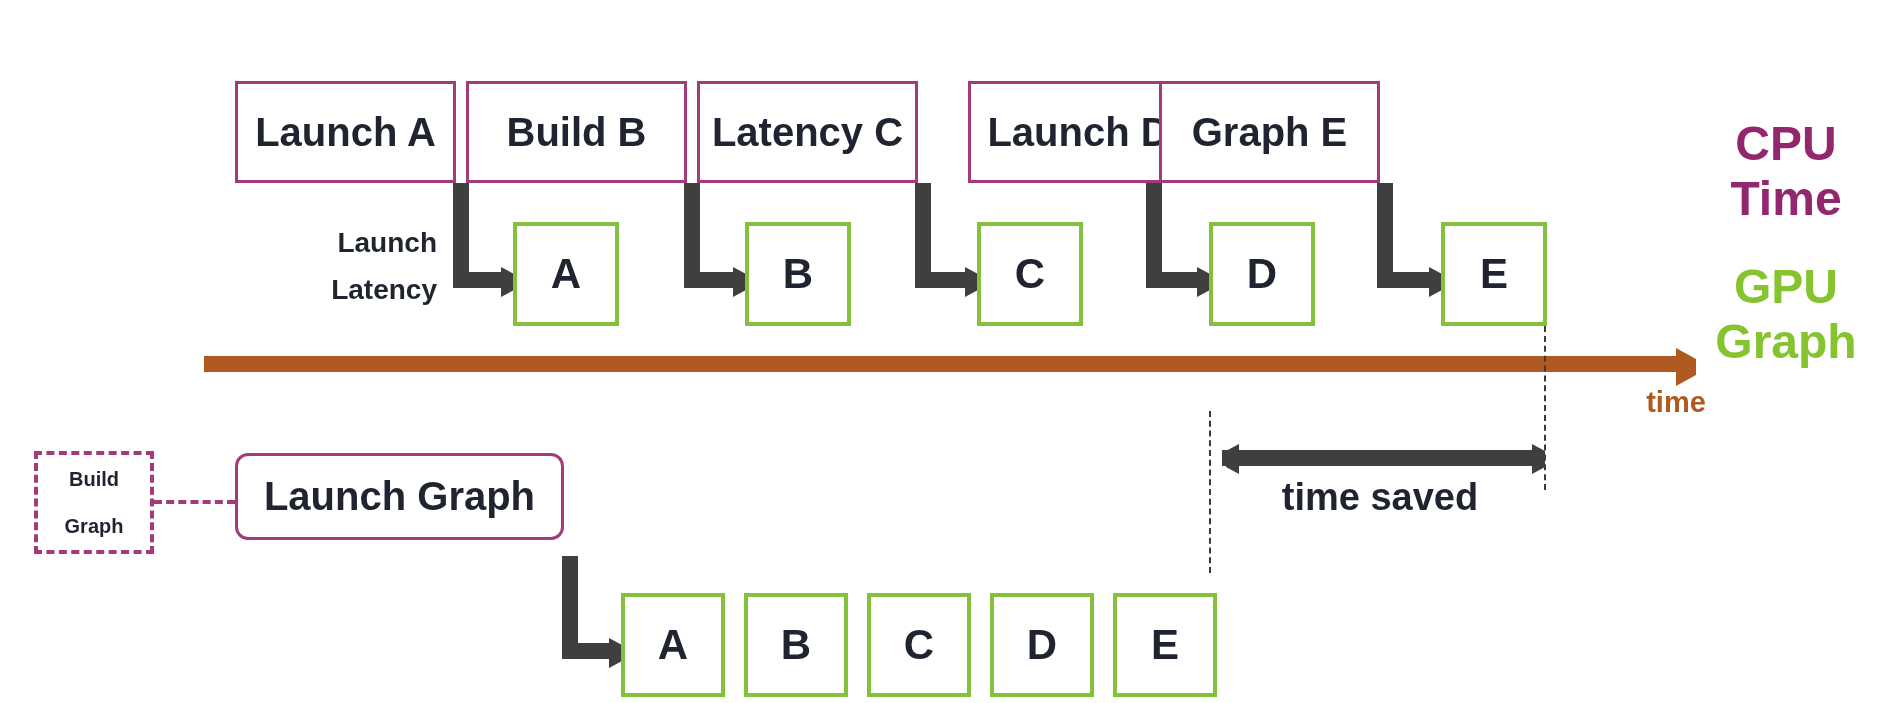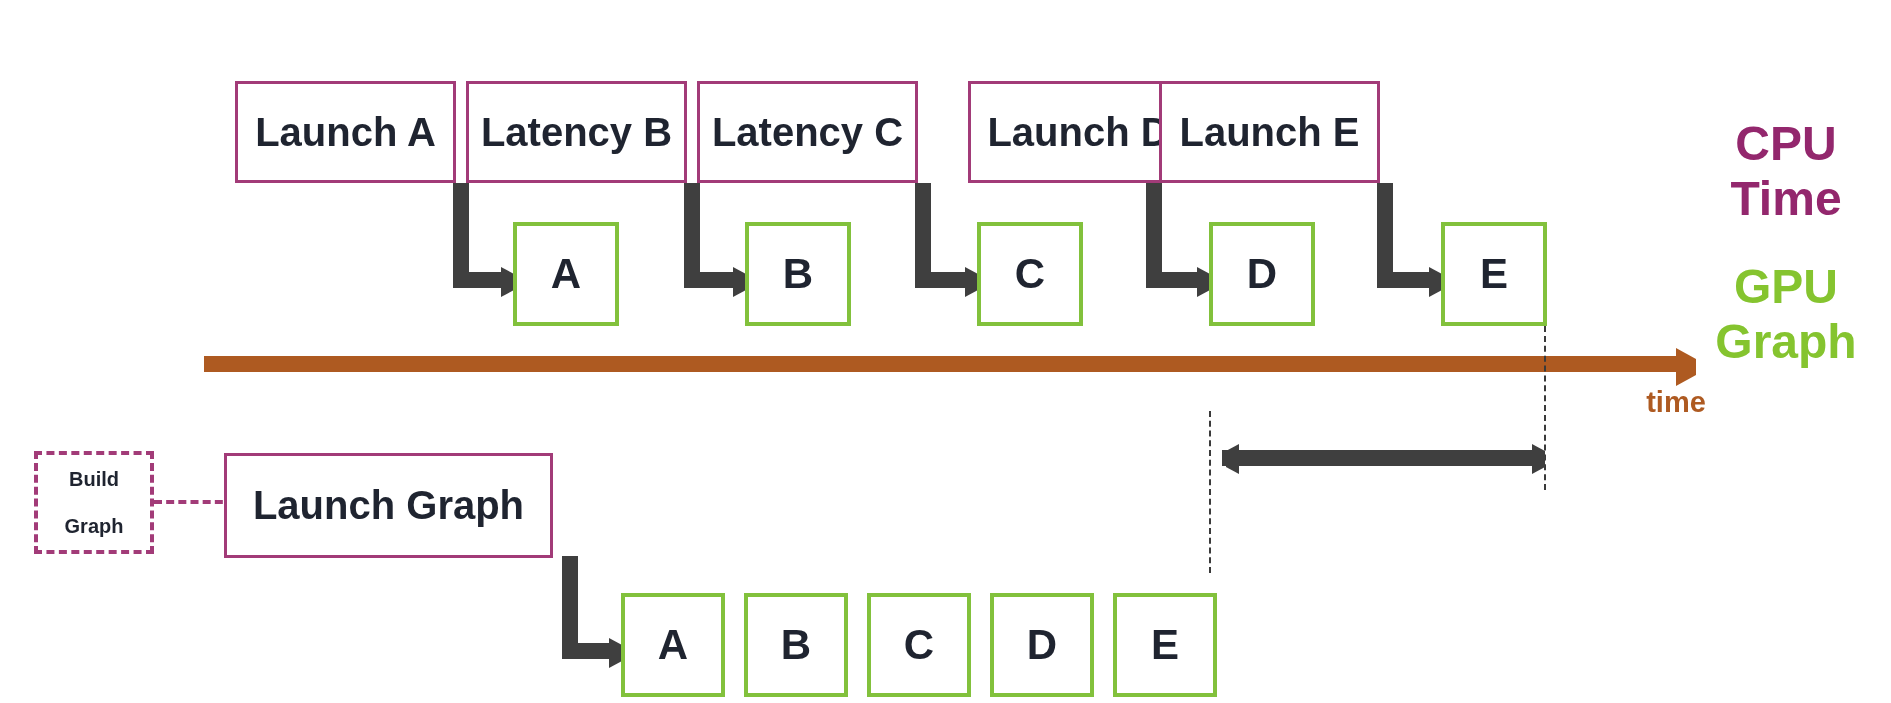--- a/index.html
+++ b/index.html
@@ -45,33 +45,37 @@
         font-size:28px; font-weight:600; line-height:31px; color:var(--dark);}
   .time-saved{position:absolute; left:1214px; top:452px; width:300px; text-align:center;
         font-size:38px; font-weight:600; color:var(--dark);}
 
   .build-box{position:absolute; left:18px; top:435px; width:120px; height:103px;
         border:4px dashed var(--magenta); background:#fff;
         display:flex; flex-direction:column; align-items:center; justify-content:center;
         font-size:20px; font-weight:600; line-height:31px; color:var(--dark);}
   .dash-connector{position:absolute; left:138px; top:484px; width:81px; height:0;
         border-top:4px dashed var(--magenta);}
-  .launch-graph{left:208px; top:437px; width:329px; height:105px;}
+  .launch-graph{left:219px; top:437px; width:329px; height:87px;border-radius:13px;}
 </style>
 </head>
 <body>
 
 <div id="canvas">
 
   <div class="mbox launch-box" style="left:219px">Launch A</div>
-  <div class="mbox launch-box" style="left:450px">Latency B</div>
+  <div class="mbox launch-box" style="left:450px">Build B</div>
   <div class="mbox launch-box" style="left:681px">Latency C</div>
   <div class="mbox launch-box" style="left:952px">Launch D</div>
-  <div class="mbox launch-box" style="left:1143px">Launch E</div>
+  <div class="mbox launch-box" style="left:1143px">Graph E</div>
 
+  <div class="latency-label">
+    <div>Launch</div>
+    <div>Latency</div>
+  </div>
 
   <div class="vline" style="left:437px;  top:167px; height:91px"></div>
   <div class="hline" style="left:437px;  top:256px; width:48px"></div>
   <div class="arrow-right" style="left:485px; top:251px"></div>
 
   <div class="vline" style="left:668px;  top:167px; height:91px"></div>
   <div class="hline" style="left:668px;  top:256px; width:49px"></div>
   <div class="arrow-right" style="left:717px; top:251px"></div>
 
   <div class="vline" style="left:899px;  top:167px; height:91px"></div>
@@ -115,14 +119,15 @@
   <div class="gbox gpu-bottom" style="left:728px">B</div>
   <div class="gbox gpu-bottom" style="left:851px">C</div>
   <div class="gbox gpu-bottom" style="left:974px">D</div>
   <div class="gbox gpu-bottom" style="left:1097px">E</div>
 
   <div class="dashv" style="left:1193px; top:395px; height:162px"></div>
   <div class="dashv" style="left:1528px; top:310px; height:164px"></div>
   <div class="hline" style="left:1206px; top:434px; width:310px"></div>
   <div class="arrow-left" style="left:1194px; top:428px"></div>
   <div class="arrow-right" style="left:1516px; top:428px"></div>
+  <div class="time-saved">time saved</div>
 
 </div>
 
 </body></html>

